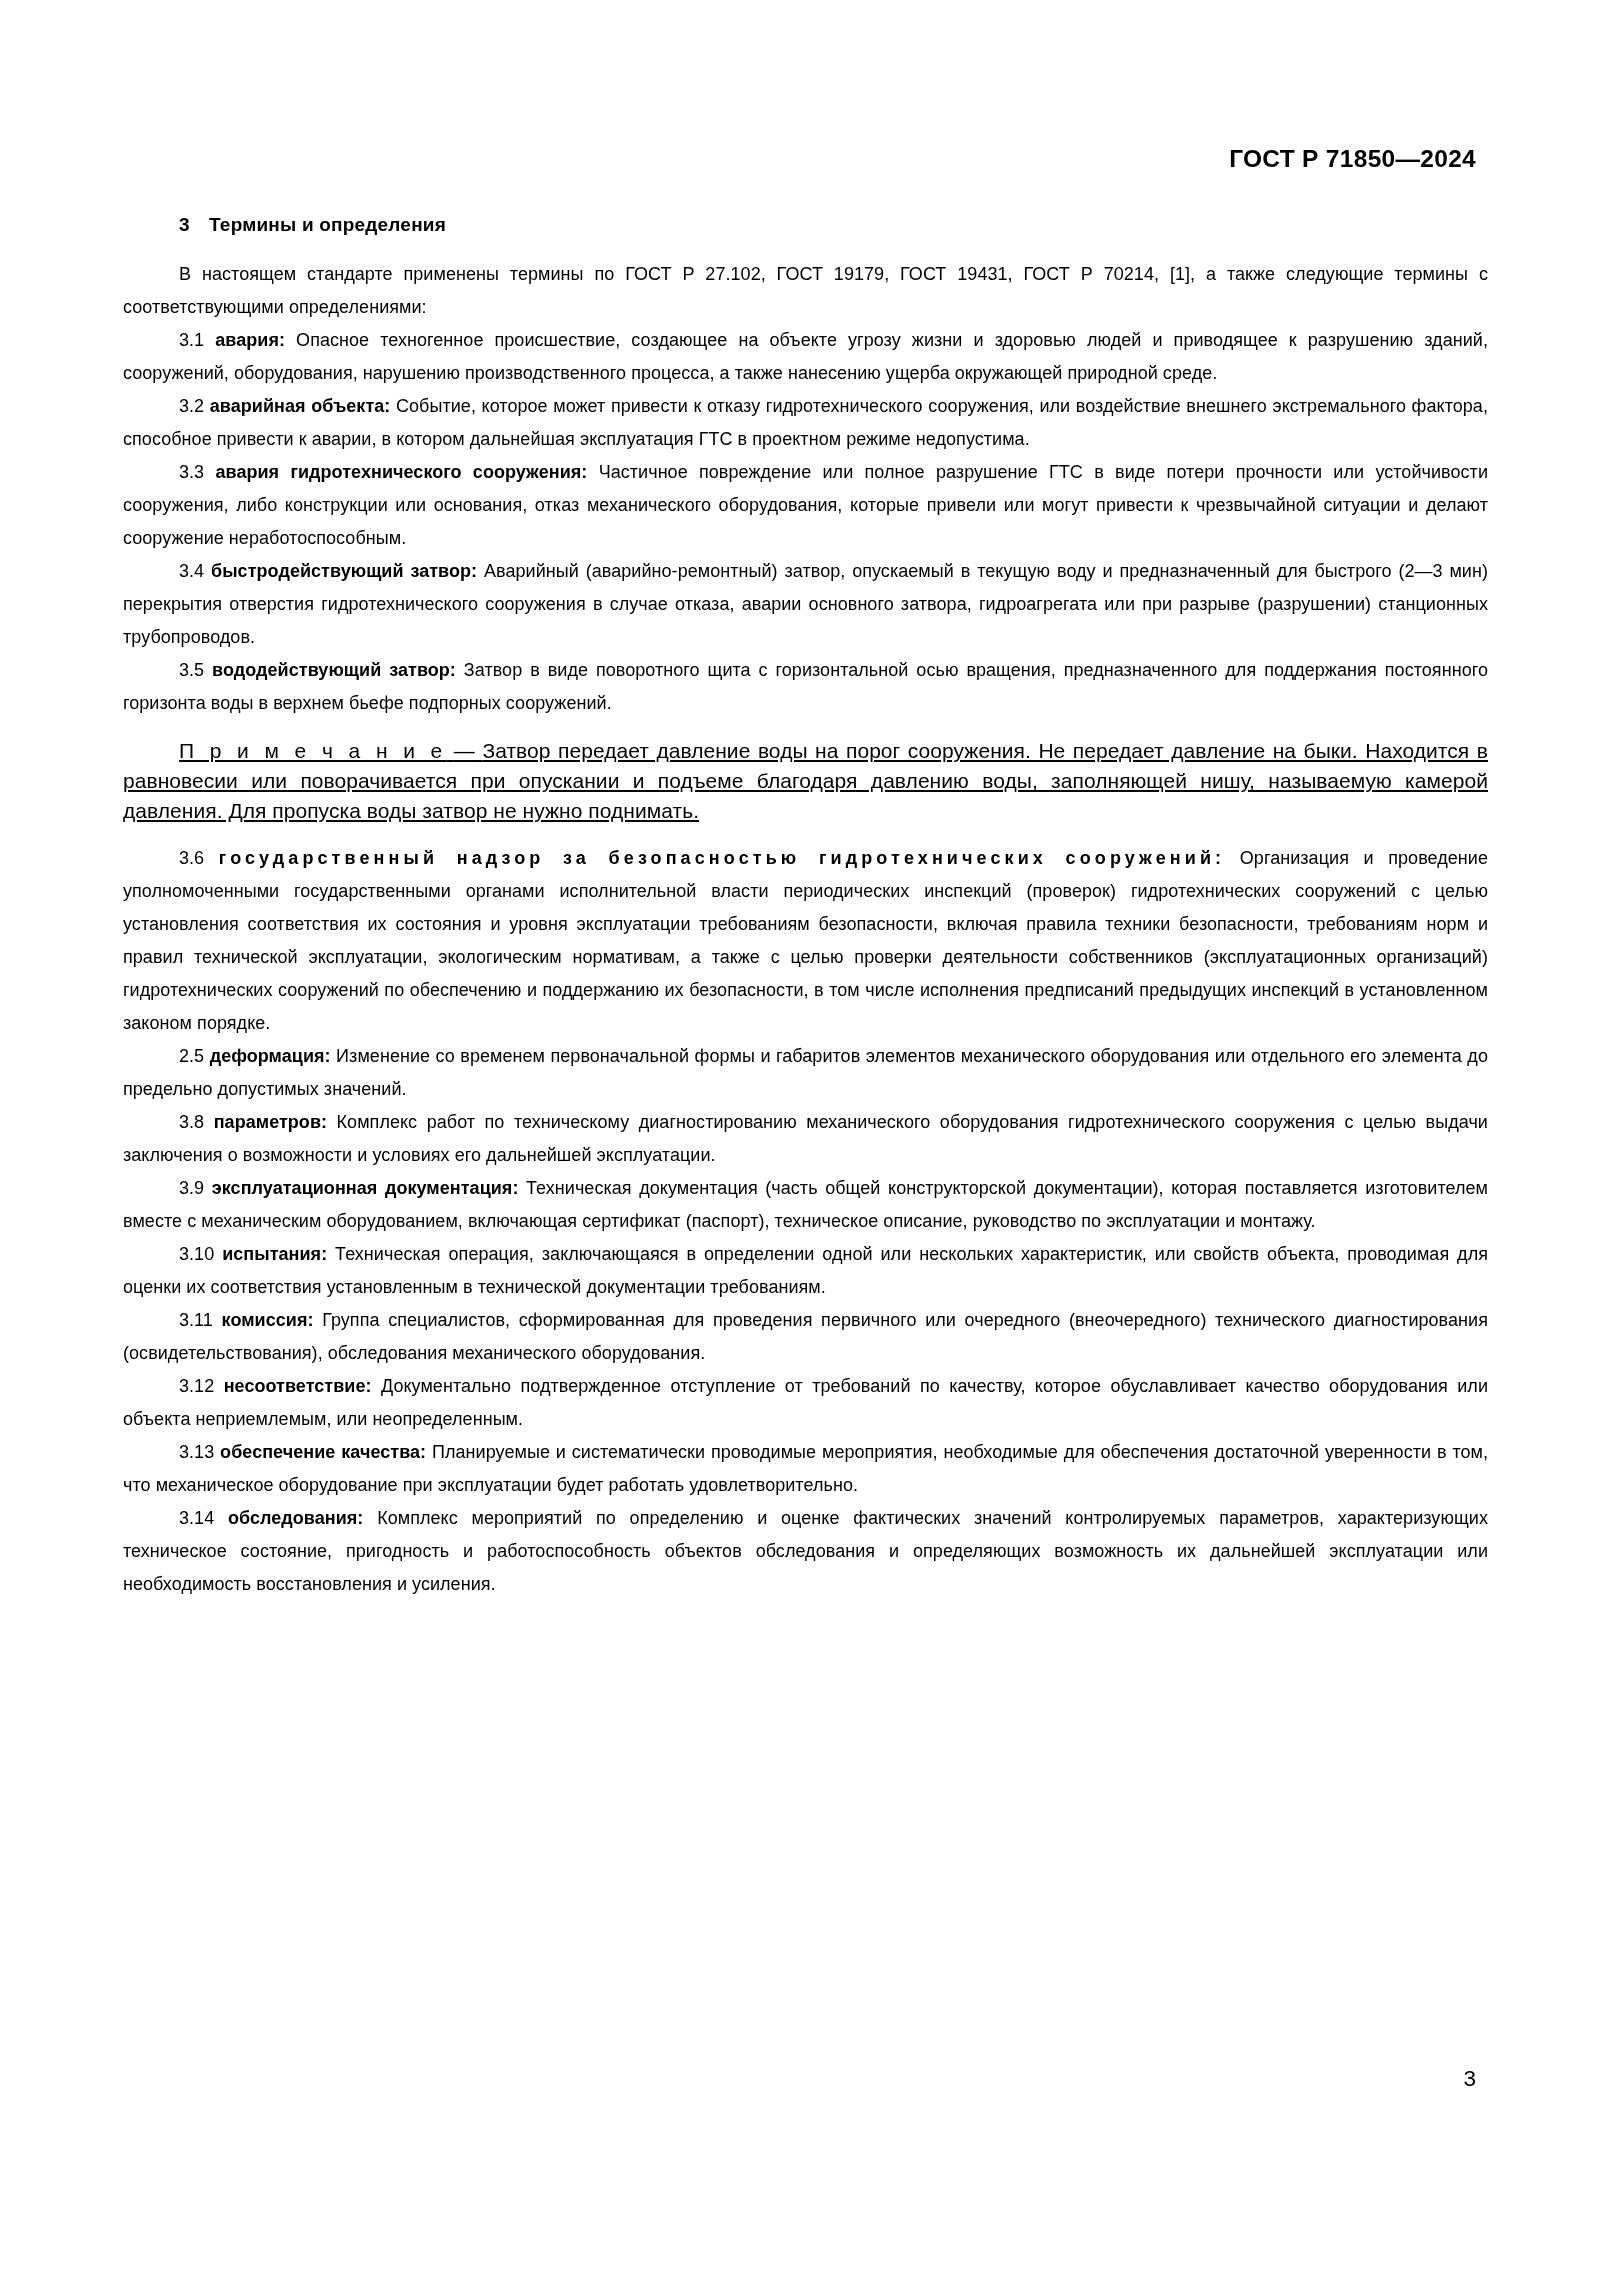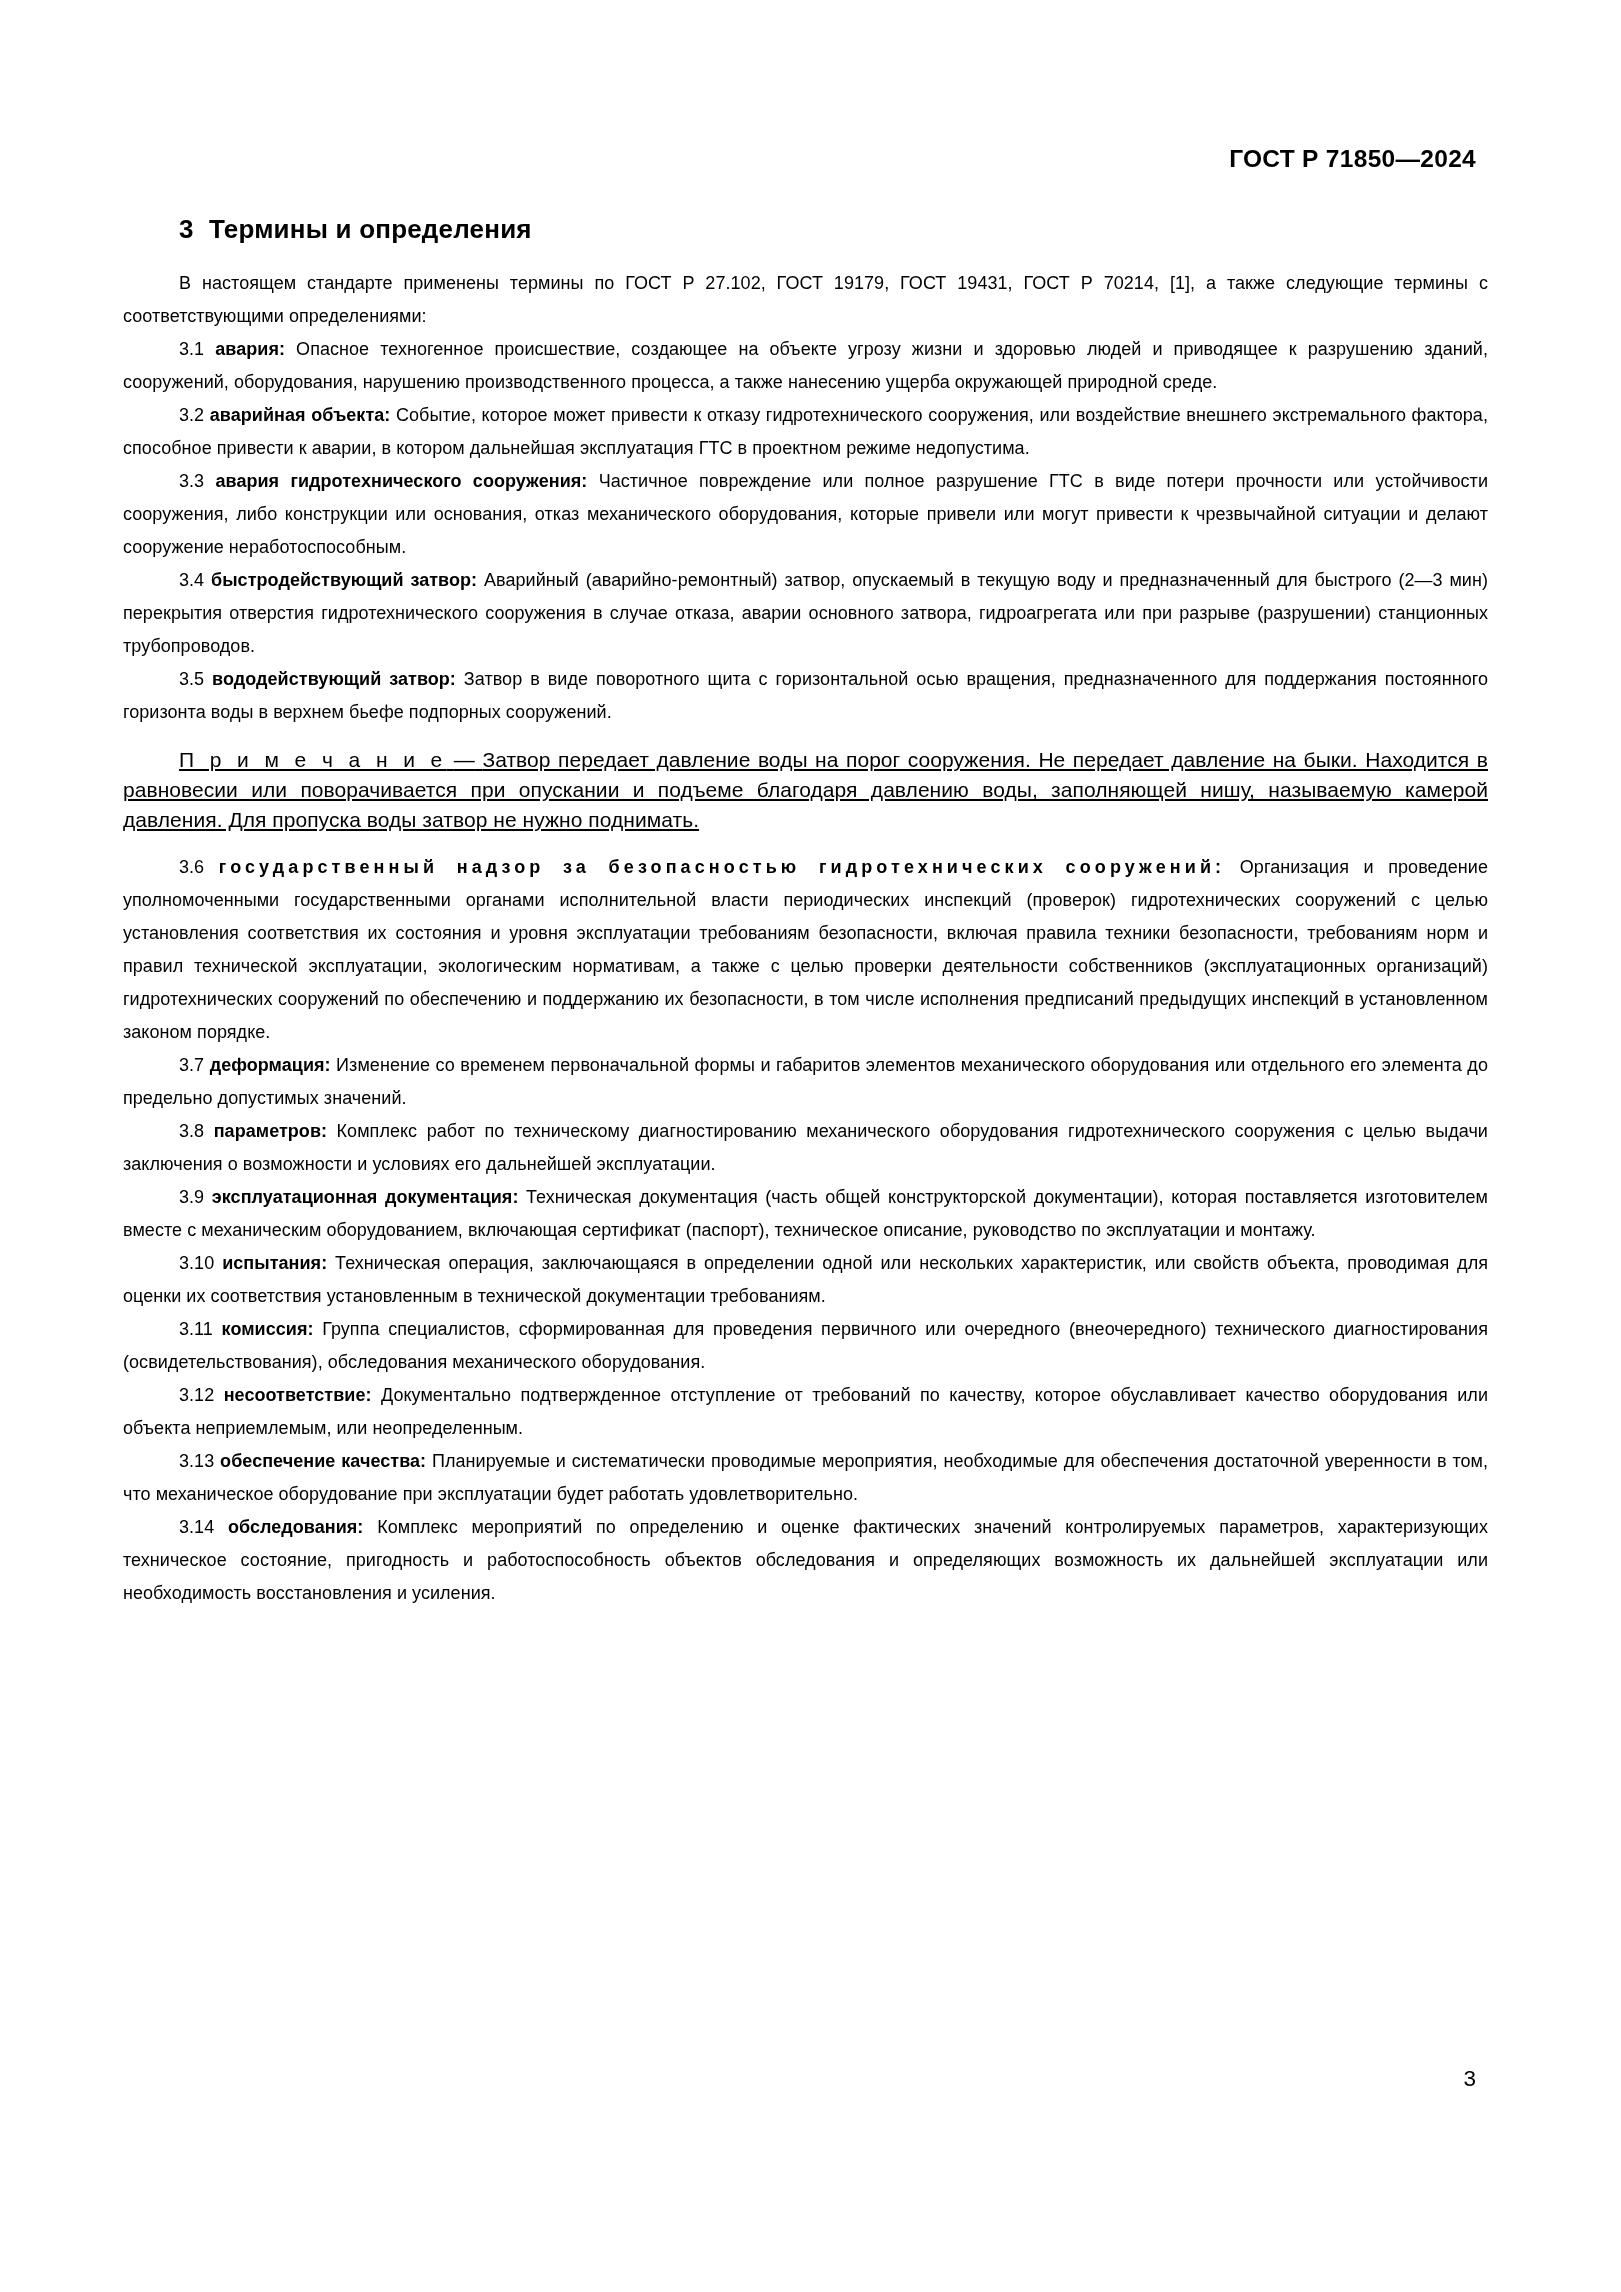--- a/index.html
+++ b/index.html
@@ -28,21 +28,21 @@
     font-weight: bold;
     letter-spacing: 0.3px;
   }
   .content {
     position: absolute;
     top: 214px;
     left: 123px;
     width: 1365px;
   }
   .section-title {
-    font-size: 26px;
+    font-size: 19px;
     font-weight: bold;
     margin: 0 0 21.6px 0;
     padding-left: 56px;
     letter-spacing: 0.2px;
   }
   .section-title .num {
     display: inline-block;
     width: 30px;
   }
   p.body {
@@ -127,21 +127,21 @@
       <span>Затвор передает давление воды на порог сооружения. Не передает давление на быки. Находится в равновесии или поворачивается при опускании и подъеме благодаря давлению воды, заполняющей нишу, называемую камерой давления. Для пропуска воды затвор не нужно поднимать.</span>
     </p>
 
     <p class="body">
       <span>3.6</span>
       <span class="term spaced">государственный надзор за безопасностью гидротехнических сооружений:</span>
       <span>Организация и проведение уполномоченными государственными органами исполнительной власти периодических инспекций (проверок) гидротехнических сооружений с целью установления соответствия их состояния и уровня эксплуатации требованиям безопасности, включая правила техники безопасности, требованиям норм и правил технической эксплуатации, экологическим нормативам, а также с целью проверки деятельности собственников (эксплуатационных организаций) гидротехнических сооружений по обеспечению и поддержанию их безопасности, в том числе исполнения предписаний предыдущих инспекций в установленном законом порядке.</span>
     </p>
 
     <p class="body">
-      <span>3.7</span>
+      <span>2.5</span>
       <span class="term">деформация:</span>
       <span>Изменение со временем первоначальной формы и габаритов элементов механического оборудования или отдельного его элемента до предельно допустимых значений.</span>
     </p>
 
     <p class="body">
       <span>3.8</span>
       <span class="term">параметров:</span>
       <span>Комплекс работ по техническому диагностированию механического оборудования гидротехнического сооружения с целью выдачи заключения о возможности и условиях его дальнейшей эксплуатации.</span>
     </p>
 

